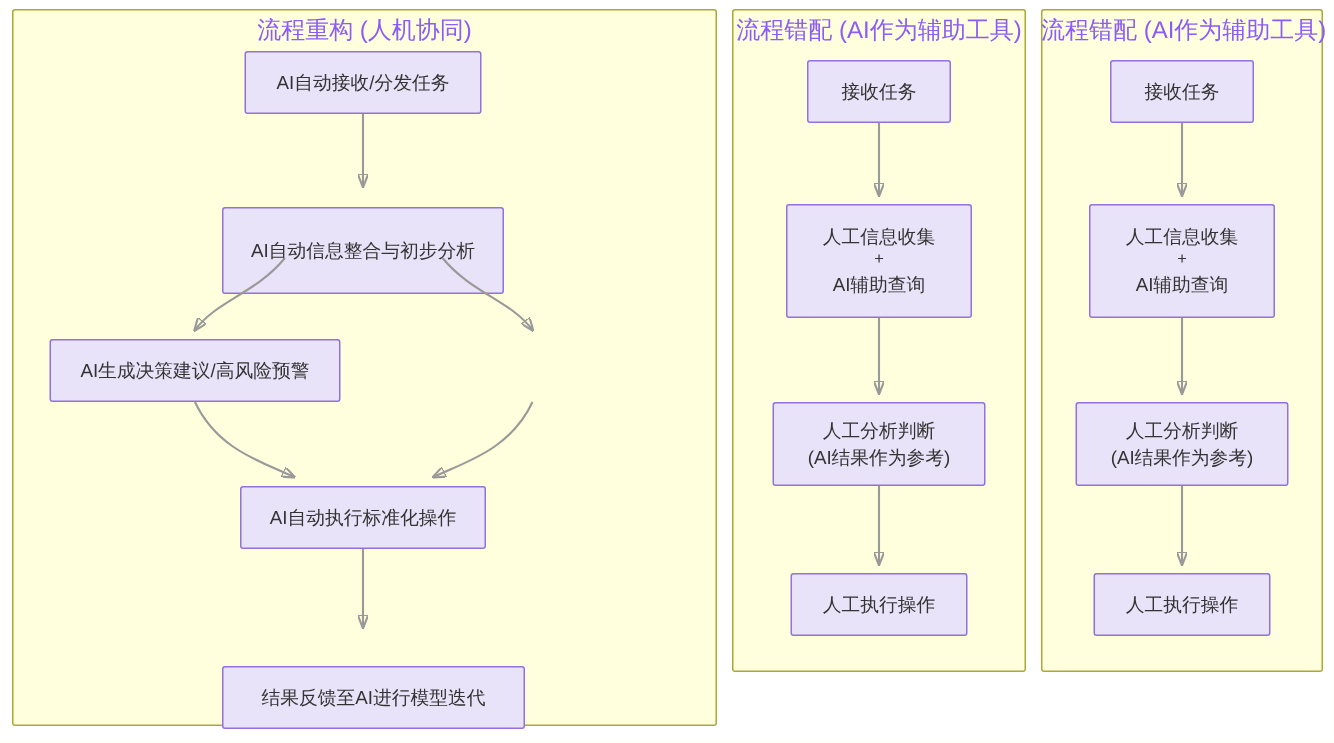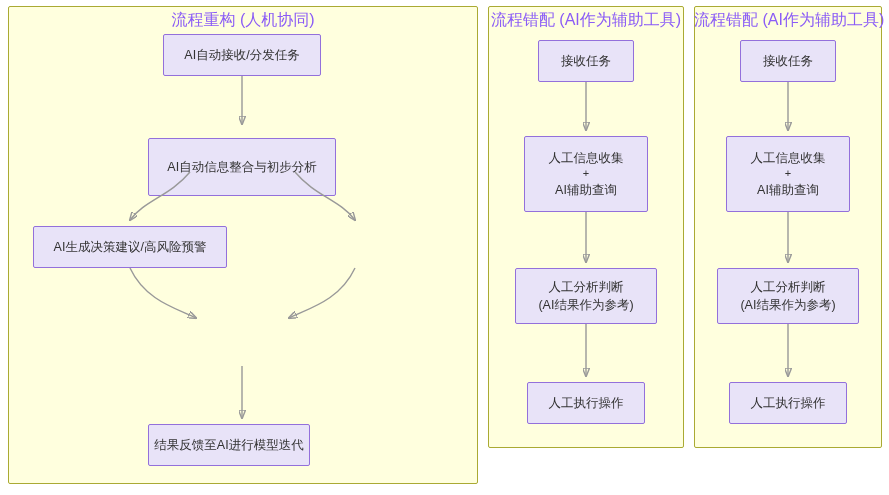--- a/index.html
+++ b/index.html
@@ -92,22 +92,25 @@
 
   <div class="node" style="left:148px; top:138px; width:188px; height:58px;">
     <span class="line">AI自动信息整合与初步分析</span>
   </div>
 
   <div class="node" style="left:33px; top:226px; width:194px; height:42px;">
     <span class="line">AI生成决策建议/高风险预警</span>
   </div>
 
 
+  <div class="node" style="left:160px; top:324px; width:164px; height:42px;">
+    <span class="line">AI自动执行标准化操作</span>
+  </div>
 
-  <div class="node" style="left:148px; top:424px; width:162px; height:42px;">
+  <div class="node" style="left:148px; top:444px; width:202px; height:42px;">
     <span class="line">结果反馈至AI进行模型迭代</span>
   </div>
 
   <div class="panel" style="left:488px; top:6px; width:196px; height:442px;">
   </div>
   <div class="panel-title" style="left:488px; top:10px; width:196px;">流程错配 (AI作为辅助工具)</div>
 
   <div class="node" style="left:538px; top:40px; width:96px; height:42px;">
     <span class="line">接收任务</span>
   </div>

